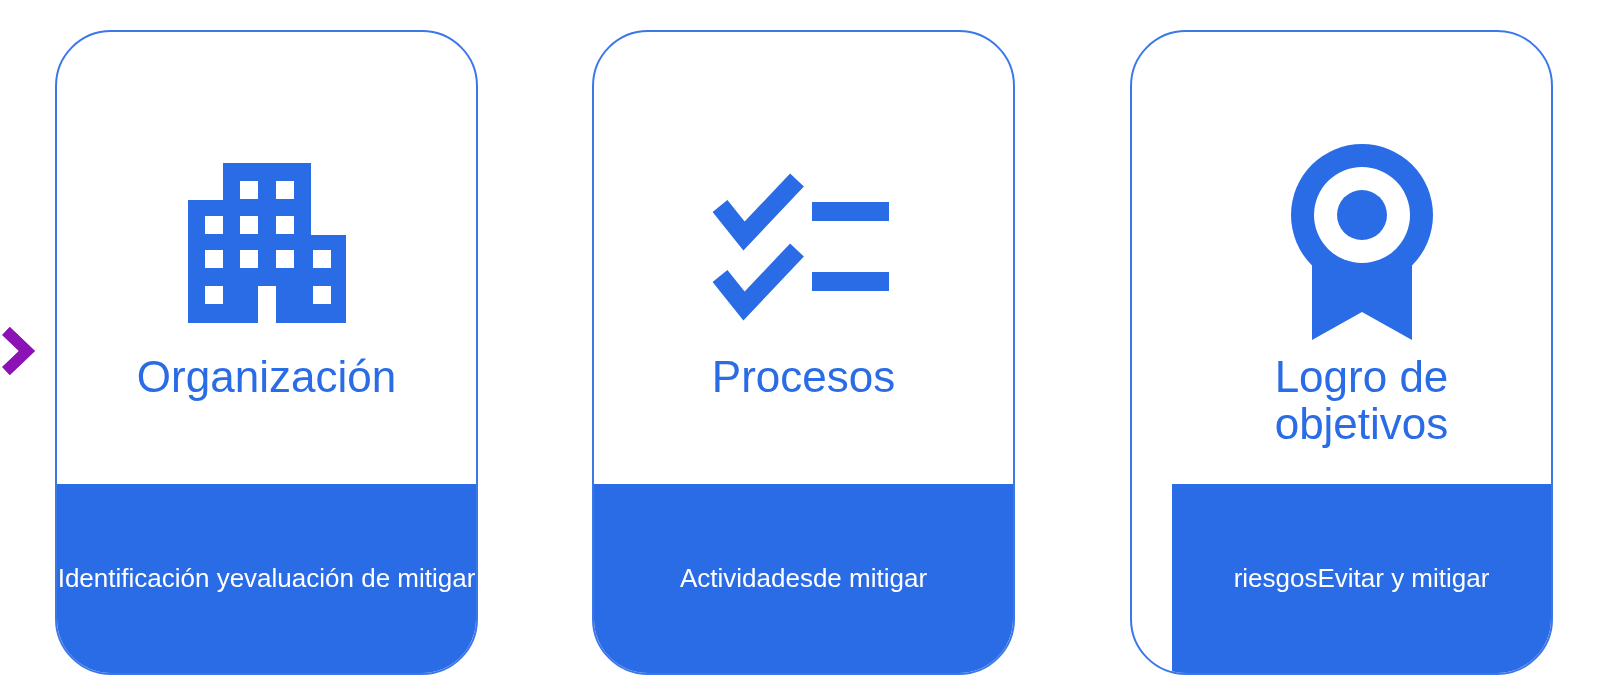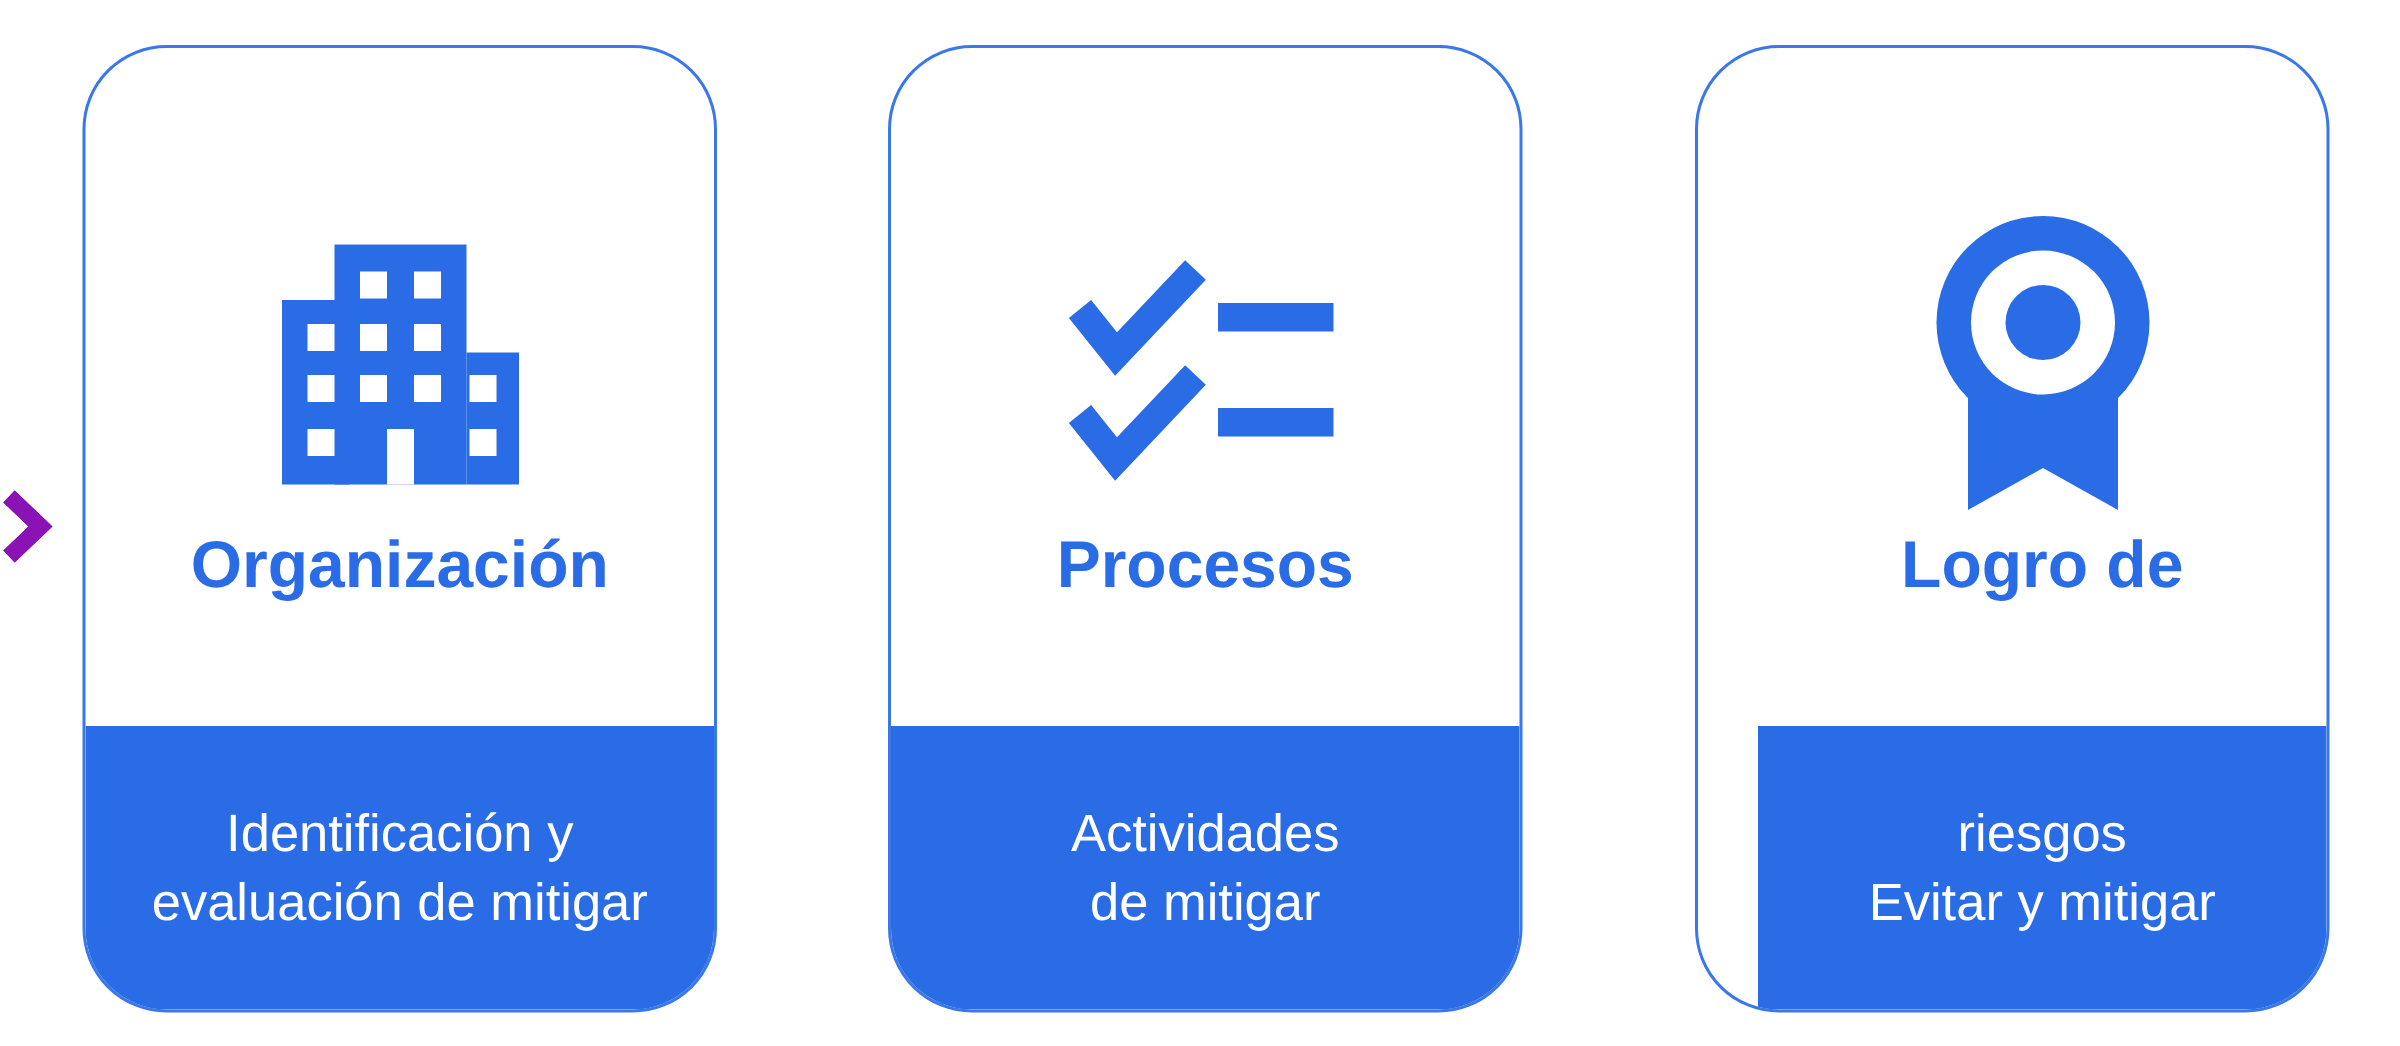--- a/index.html
+++ b/index.html
@@ -42,37 +42,37 @@
     height: 200px;
     display: flex;
     align-items: center;
     justify-content: center;
     color: var(--primary-blue, #2A6BE6);
   }
   .icon-slot svg { overflow: visible; display: block; }
   .card-title {
     margin-top: 10px;
     font-size: 44px;
-    font-weight: 700;
+    font-weight: 400;
     line-height: 1.07;
     color: var(--primary-blue, #2A6BE6);
     text-align: center;
   }
   .card-title .t-line { display: block; }
   .card-footer {
     flex: 0 0 189px;
     height: 189px;
     background: var(--primary-blue, #2A6BE6);
     color: var(--footer-text, #ffffff);
     display: flex;
-    flex-direction: column;
+    flex-direction: row;
     align-items: center;
     justify-content: center;
     text-align: left;
-    font-size: 35px;
+    font-size: 26px;
     line-height: 1.29;
     font-weight: 400;
   }
   .card-footer .f-line { display: block; }
   .arrow {
     position: absolute;
     top: 326px;
     width: 32px;
     height: 50px;
     color: var(--arrow-purple, #8B12B5);
@@ -158,19 +158,20 @@
     <div class="icon-slot">
       <svg width="144" height="198" viewBox="0 0 144 198" aria-hidden="true">
         <polygon fill="currentColor" points="22,100 122,100 122,196 72,168 22,196"></polygon>
         <circle cx="72" cy="71" r="71" fill="currentColor"></circle>
         <circle cx="72" cy="71" r="48" fill="#ffffff"></circle>
         <circle cx="72" cy="71" r="25" fill="currentColor"></circle>
       </svg>
     </div>
     <h2 class="card-title">
       <span class="t-line">Logro de</span>
+      <span class="t-line">objetivos</span>
     </h2>
   </div>
   <div class="card-footer">
     <span class="f-line">riesgos</span>
     <span class="f-line">Evitar y mitigar</span>
   </div>
 </section>
 
 </body></html>

